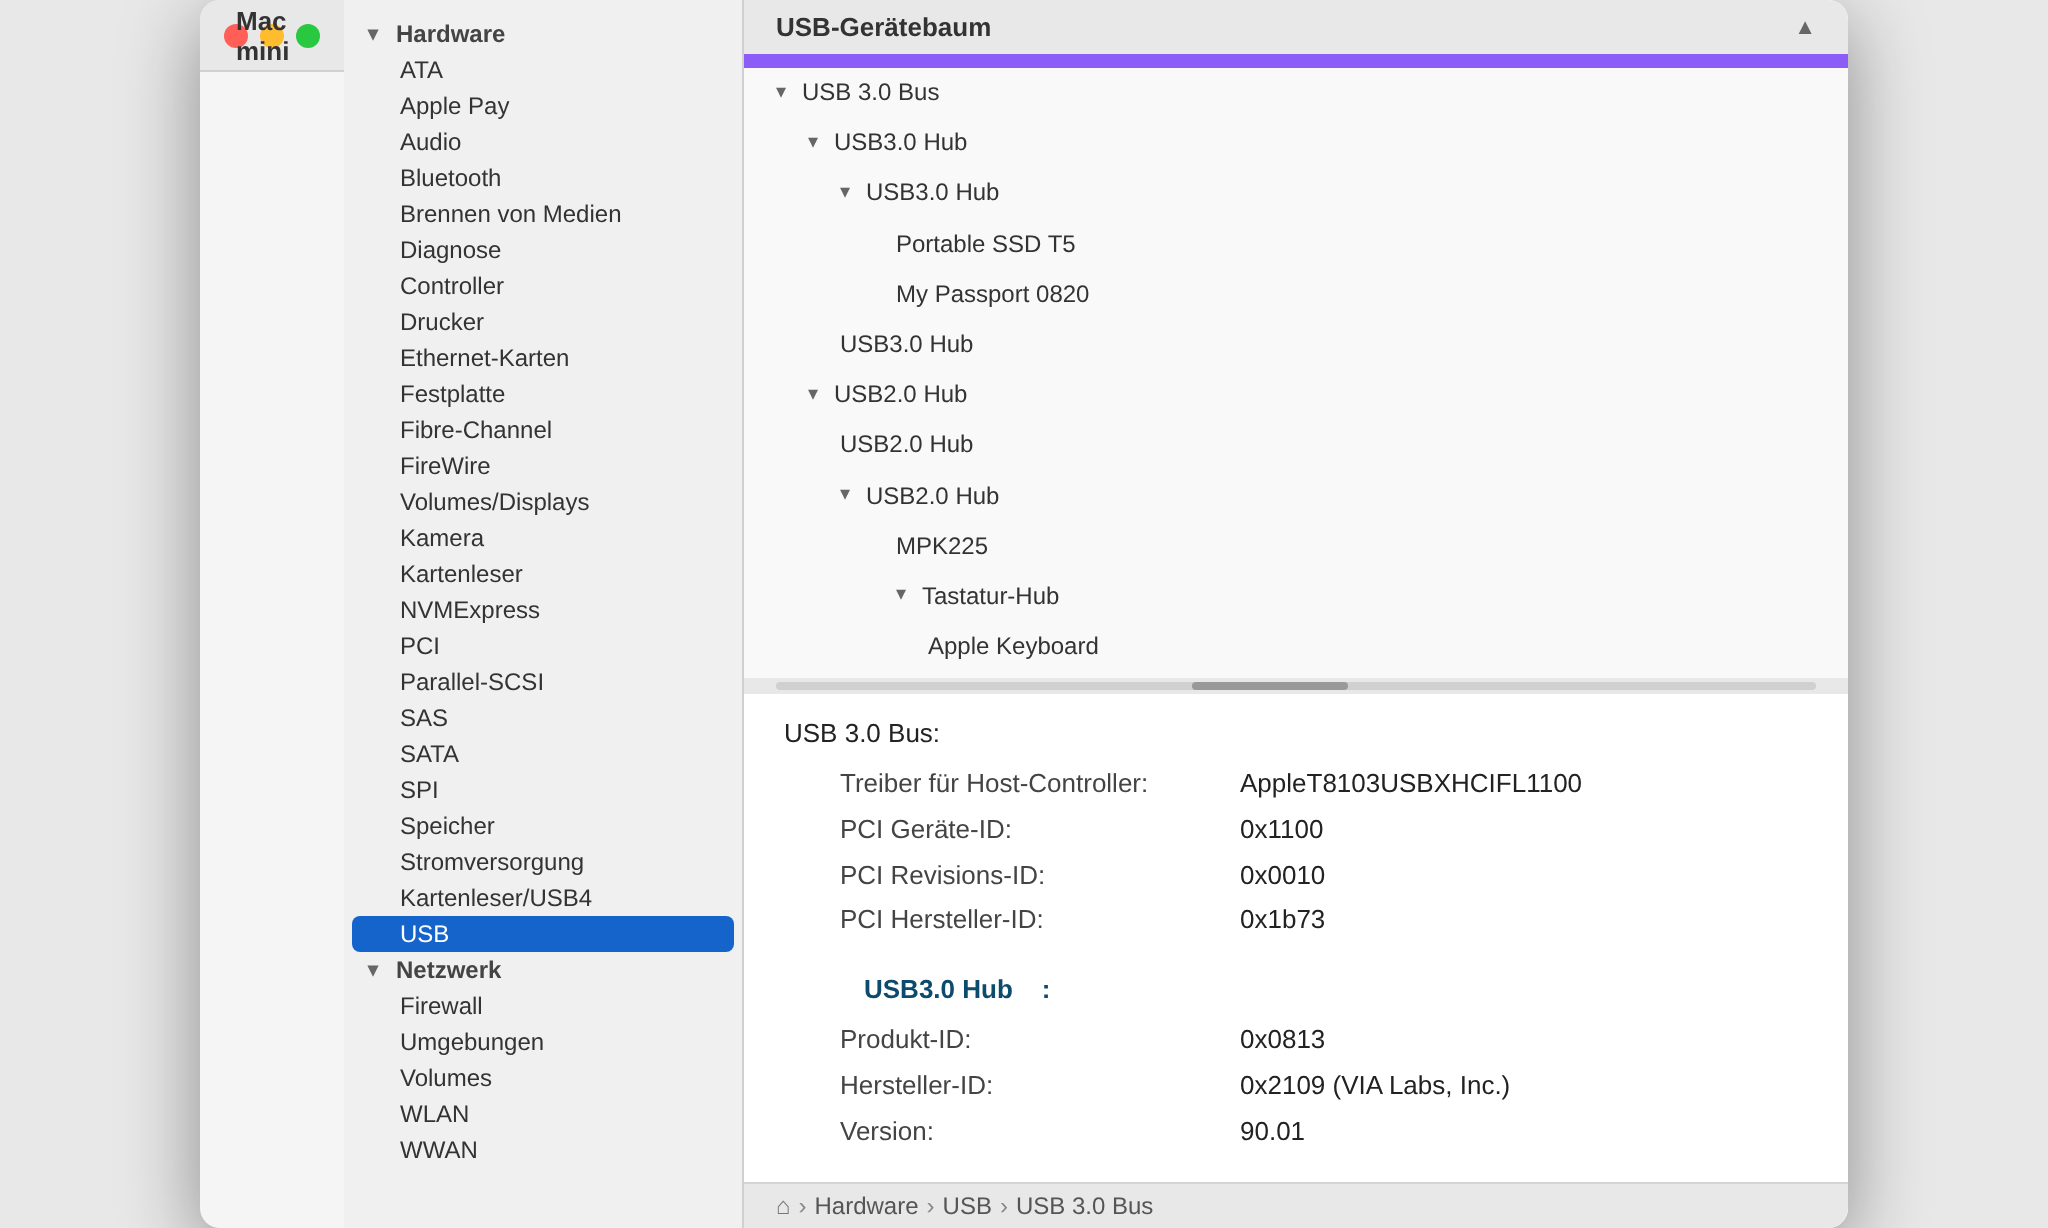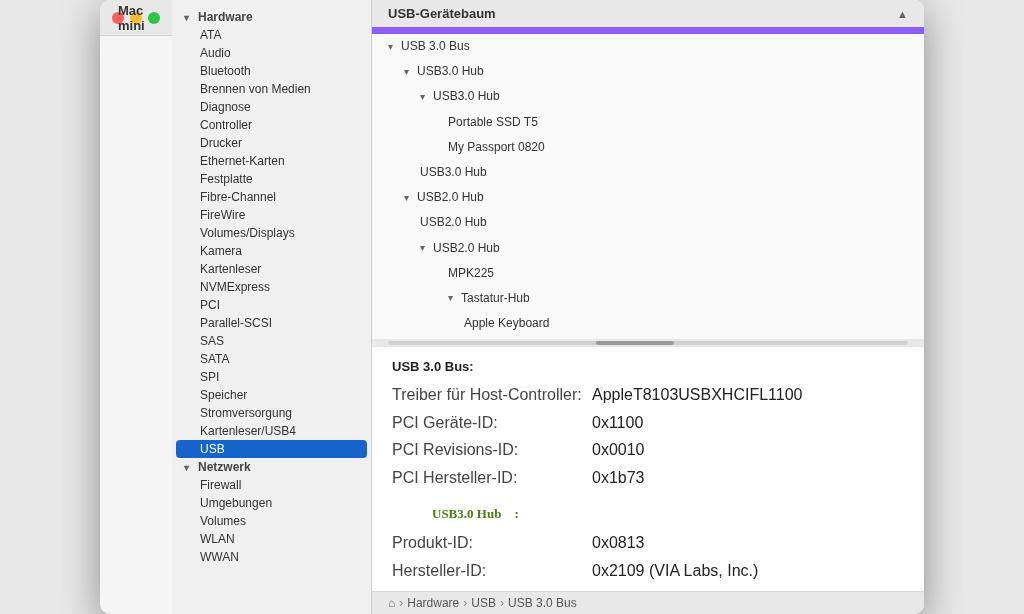--- a/index.html
+++ b/index.html
@@ -172,49 +172,49 @@
       border-radius: 2px;
     }
     .detail-info {
       padding: 12px 20px;
       flex: 1;
       overflow-y: auto;
       background: #ffffff;
     }
     .detail-section-title {
       font-size: 13px;
-      font-weight: 700;
+      font-weight: 400;
       color: #222;
       margin-bottom: 8px;
     }
     .detail-table {
       margin-bottom: 16px;
     }
     .detail-row {
       display: flex;
-      font-size: 16px;
+      font-size: 13px;
       margin-bottom: 2px;
       line-height: 1.6;
+      margin-left: 28px;
     }
     .detail-label {
       color: #444;
       width: 200px;
       flex-shrink: 0;
     }
     .detail-value {
       color: #222;
     }
     .sub-section-title {
       font-size: 13px;
       font-weight: 700;
-      color: #4d7c0f;
+      color: #0c4a6e;
       margin-top: 10px;
       margin-bottom: 8px;
       padding-left: 40px;
-      font-family: Liberation Serif, serif;
     }
     .breadcrumb-bar {
       background: #e8e8e8;
       padding: 4px 16px;
       font-size: 12px;
       color: #555;
       display: flex;
       align-items: center;
       gap: 4px;
       border-top: 1px solid #d5d5d5;
@@ -239,20 +239,21 @@
 
   <div class="main-content">
 
     <div class="sidebar">
 
       <div class="sidebar-section-header">
         <span class="chevron">▾</span>
         <span>Hardware</span>
       </div>
       <div class="sidebar-item"><span>ATA</span></div>
+      <div class="sidebar-item"><span>Apple Pay</span></div>
       <div class="sidebar-item"><span>Audio</span></div>
       <div class="sidebar-item"><span>Bluetooth</span></div>
       <div class="sidebar-item"><span>Brennen von Medien</span></div>
       <div class="sidebar-item"><span>Diagnose</span></div>
       <div class="sidebar-item"><span>Controller</span></div>
       <div class="sidebar-item"><span>Drucker</span></div>
       <div class="sidebar-item"><span>Ethernet-Karten</span></div>
       <div class="sidebar-item"><span>Festplatte</span></div>
       <div class="sidebar-item"><span>Fibre-Channel</span></div>
       <div class="sidebar-item"><span>FireWire</span></div>

